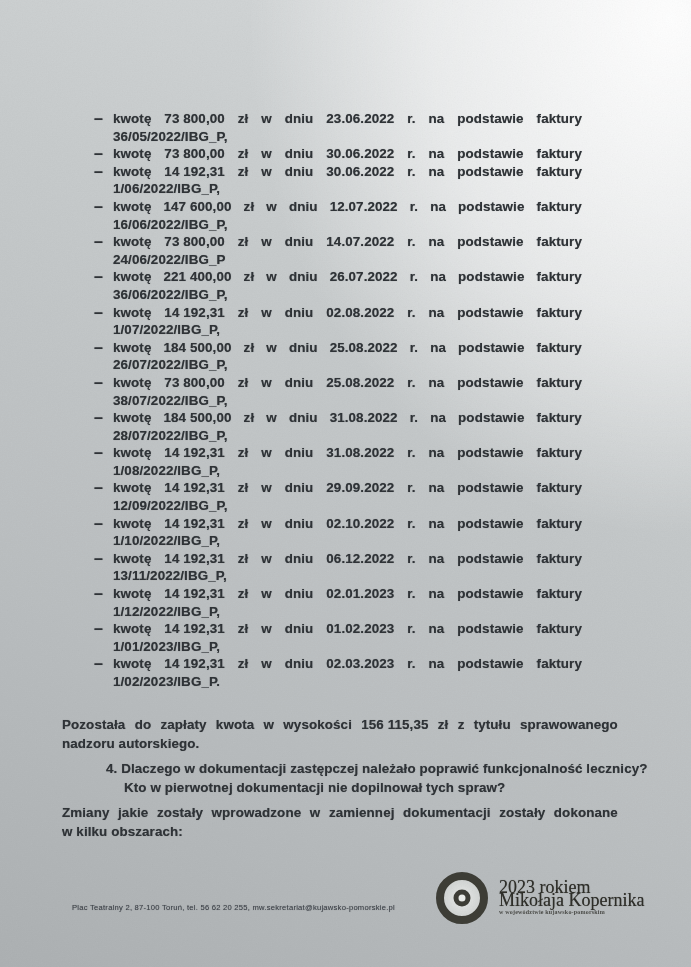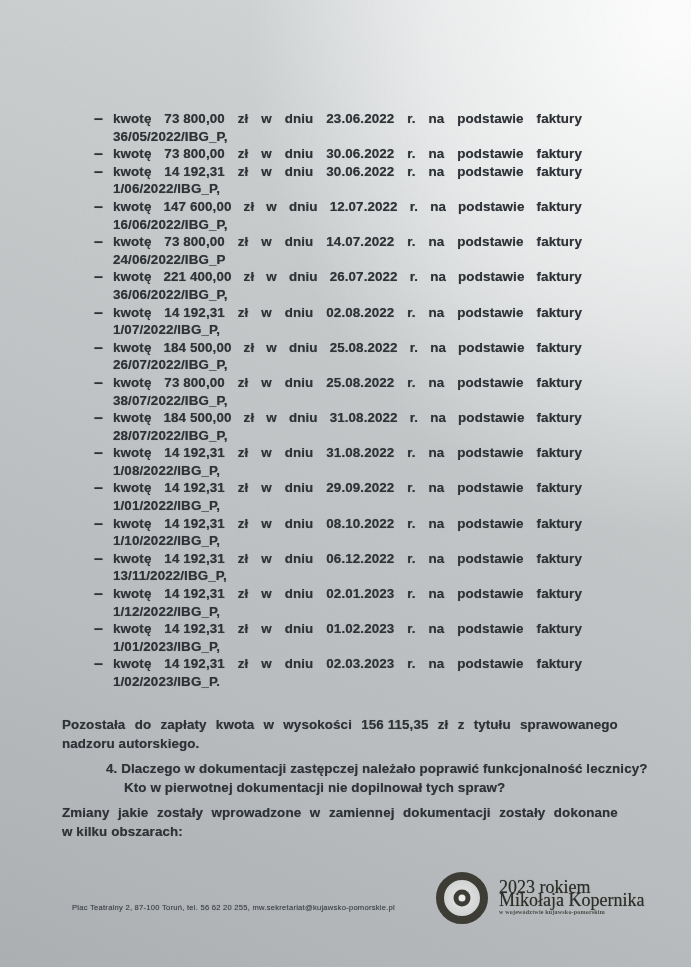--- a/index.html
+++ b/index.html
@@ -239,31 +239,31 @@
         <span>14&nbsp;192,31</span>
         <span>zł</span>
         <span>w</span>
         <span>dniu</span>
         <span>29.09.2022</span>
         <span>r.</span>
         <span>na</span>
         <span>podstawie</span>
         <span>faktury</span>
       </div>
-      <div class="tline">1/01/2022/IBG_P,</div>
-    </div>
-    <div class="entry">
-      <span class="bullet">–</span>
-      <div class="tline jline">
-        <span>kwotę</span>
-        <span>14&nbsp;192,31</span>
-        <span>zł</span>
-        <span>w</span>
-        <span>dniu</span>
-        <span>08.10.2022</span>
+      <div class="tline">12/09/2022/IBG_P,</div>
+    </div>
+    <div class="entry">
+      <span class="bullet">–</span>
+      <div class="tline jline">
+        <span>kwotę</span>
+        <span>14&nbsp;192,31</span>
+        <span>zł</span>
+        <span>w</span>
+        <span>dniu</span>
+        <span>02.10.2022</span>
         <span>r.</span>
         <span>na</span>
         <span>podstawie</span>
         <span>faktury</span>
       </div>
       <div class="tline">1/10/2022/IBG_P,</div>
     </div>
     <div class="entry">
       <span class="bullet">–</span>
       <div class="tline jline">

